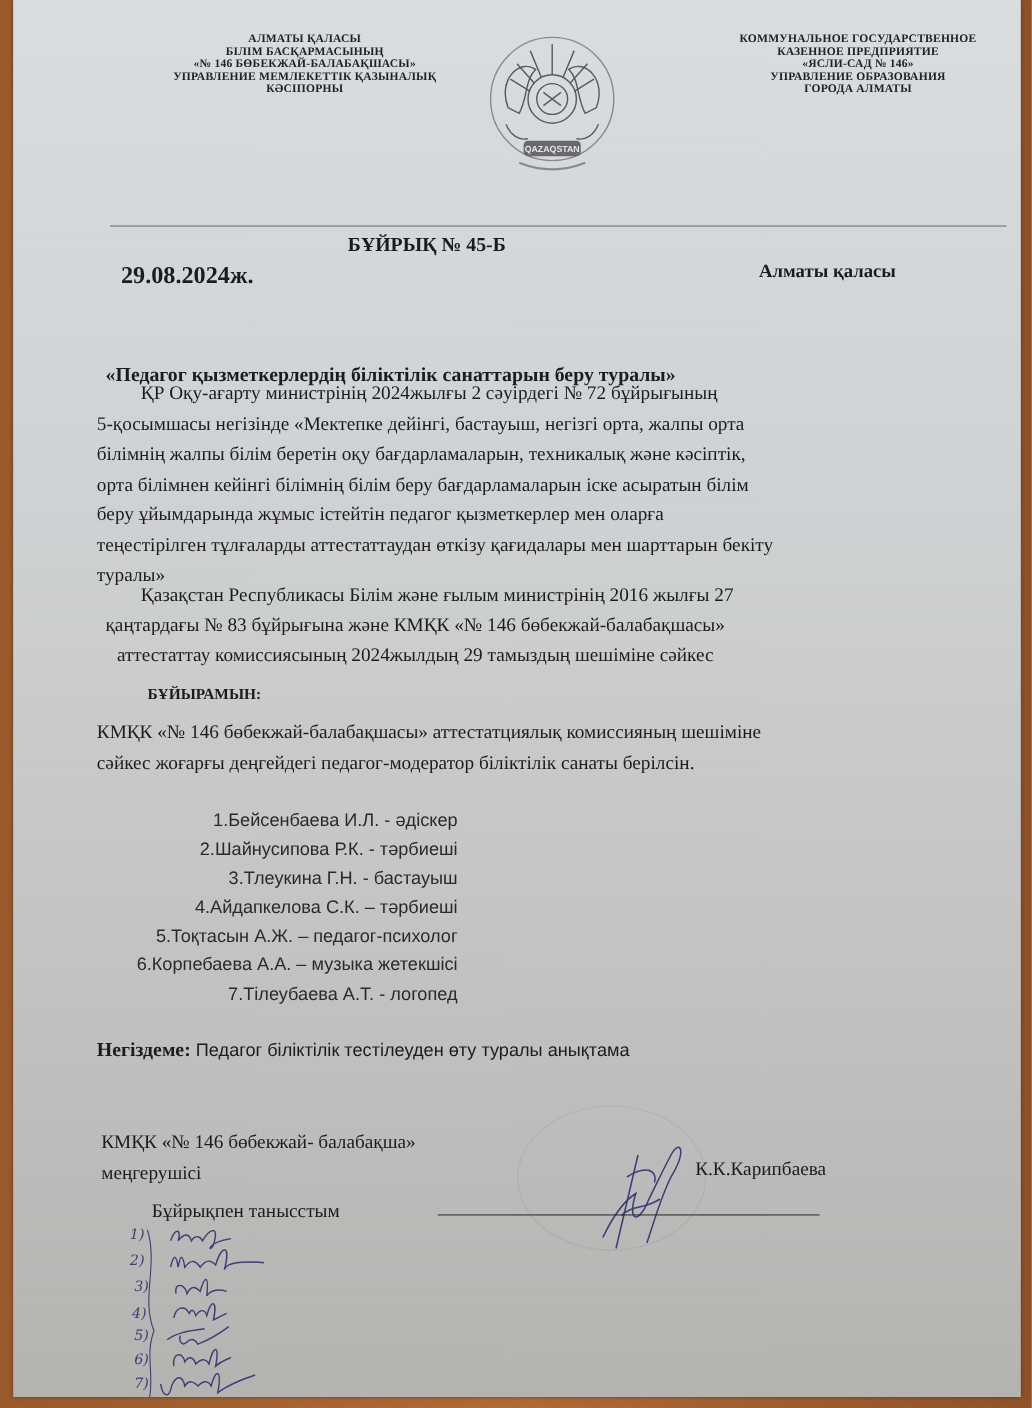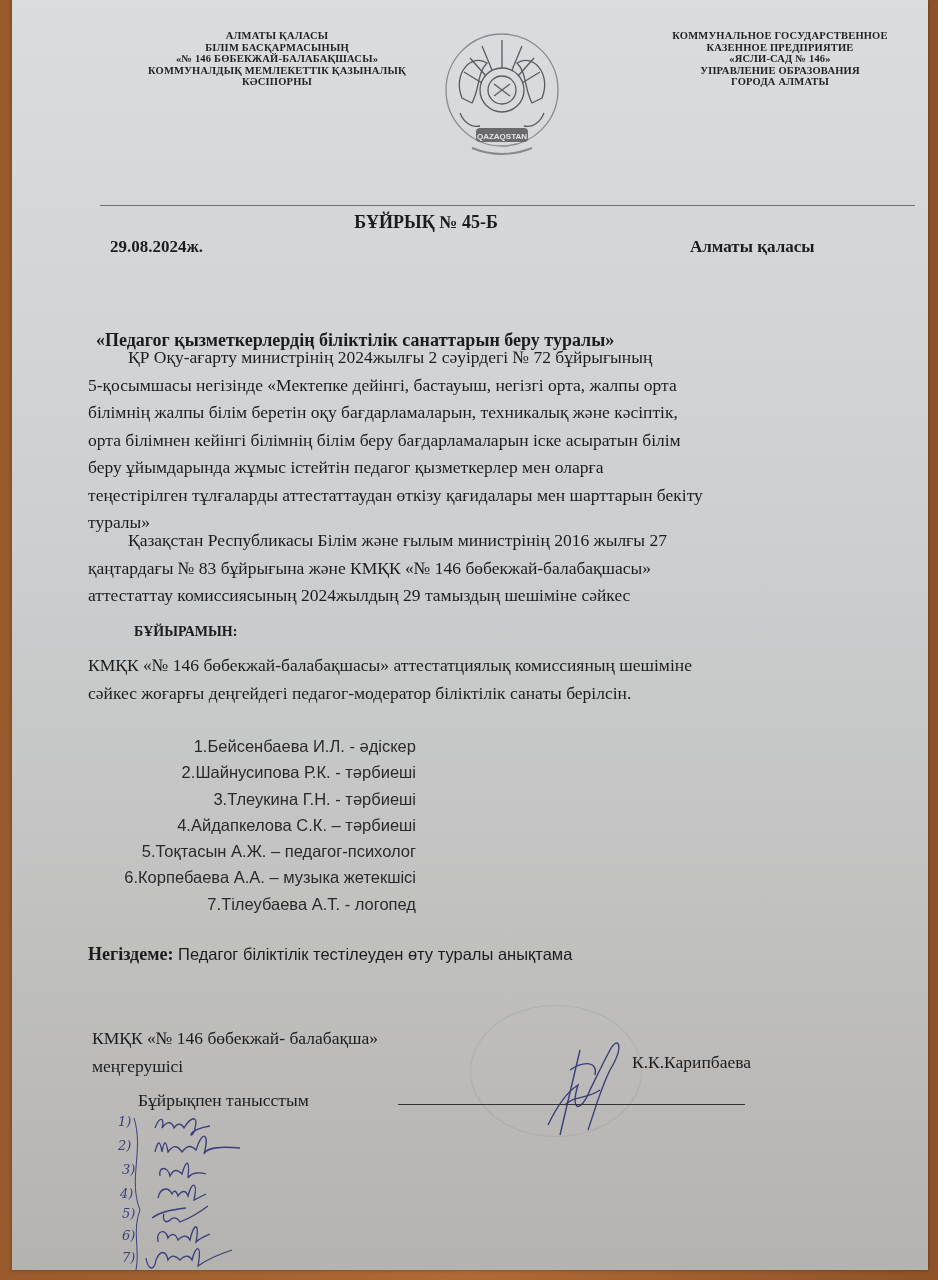--- a/index.html
+++ b/index.html
@@ -15,28 +15,28 @@
     box-shadow: 0 0 4px rgba(0,0,0,0.35);
   }
   .abs { position:absolute; }
   .hdr {
     font-weight:bold; font-size:10.5px; line-height:11.5px; text-align:center;
     letter-spacing:0.2px; color:#222;
   }
   .hdr div { white-space:nowrap; }
   .emblem { left:430px; top:28px; width:120px; height:140px; }
   .rule { left:88px; top:205px; width:815px; height:1px; background:#6f6f70; }
-  .title { left:0; width:776px; top:212px; text-align:center; font-weight:bold; font-size:18px;padding-left:38px; }
-  .date { left:110px; top:237px; font-weight:bold; font-size:17px; }
+  .title { left:0; width:776px; top:212px; text-align:center; font-weight:bold; font-size:18px; }
+  .date { left:110px; top:237px; font-weight:bold; font-size:22px; }
   .city { left:690px; top:237px; font-weight:bold; font-size:17px; }
   .subject { left:96px; top:303px; font-weight:bold; font-size:18px;margin-top:27px; }
   .para { font-size:17.5px; line-height:27.5px; white-space:nowrap; }
   .p1 { left:88px; top:344px; }
   .p1 .line:first-child { padding-left:40px; }
-  .p2 { left:88px; top:527px; }
+  .p2 { left:88px; top:527px;text-align:center; }
   .p2 .line:first-child { padding-left:40px; }
   .order-head { left:134px; top:624px; font-weight:bold; font-size:14px; }
   .p3 { left:88px; top:651px; font-size:17.5px; line-height:28px; white-space:nowrap; }
   .list { left:116px; top:733px; font-family:"Liberation Sans", "DejaVu Sans", sans-serif; font-size:16.5px; line-height:26.3px; color:#2a2a2c;text-align:right; }
   .list .num { display:inline-block; width:22px; }
   .basis { left:88px; top:944px; font-family:"Liberation Sans", "DejaVu Sans", sans-serif; font-size:16.5px; }
   .basis b { font-family:"Liberation Serif", serif; font-size:18px; }
   .sig1 { left:92px; top:1024px; font-size:17.5px; line-height:28px; }
   .director { left:632px; top:1052px; font-size:17.5px; }
   .ack { left:138px; top:1090px; font-size:17.5px; }
@@ -48,21 +48,21 @@
 </style>
 </head>
 <body>
 
 <div class="paper">
 
   <div class="abs hdr" style="left:100px; top:30px; width:330px;">
     <div>АЛМАТЫ ҚАЛАСЫ</div>
     <div>БІЛІМ БАСҚАРМАСЫНЫҢ</div>
     <div>«№ 146 БӨБЕКЖАЙ-БАЛАБАҚШАСЫ»</div>
-    <div>КОММУНАЛДЫҚ МЕМЛЕКЕТТІК ҚАЗЫНАЛЫҚ</div>
+    <div>УПРАВЛЕНИЕ МЕМЛЕКЕТТІК ҚАЗЫНАЛЫҚ</div>
     <div>КӘСІПОРНЫ</div>
   </div>
 
   <div class="abs emblem">
     <svg width="120" height="140" viewBox="0 0 120 140">
       <g fill="none" stroke="#5a5a5e" stroke-width="1.3">
         <circle cx="60" cy="62" r="56" stroke="#8a8a8e"></circle>
         <circle cx="60" cy="62" r="22"></circle>
         <circle cx="60" cy="62" r="14"></circle>
         <path d="M60 12 L60 40 M40 18 L50 42 M80 18 L70 42 M28 30 L44 48 M92 30 L76 48 M22 44 L40 55 M98 44 L80 55"></path>
@@ -114,21 +114,21 @@
 <div class="abs order-head">БҰЙЫРАМЫН:</div>
 
 <div class="abs p3">
   <div>КМҚК «№ 146 бөбекжай-балабақшасы» аттестатциялық комиссияның шешіміне</div>
   <div>сәйкес жоғарғы деңгейдегі педагог-модератор біліктілік санаты берілсін.</div>
 </div>
 
 <div class="abs list">
   <div><span class="num">1.</span><span>Бейсенбаева И.Л. - әдіскер</span></div>
   <div><span class="num">2.</span><span>Шайнусипова Р.К.  - тәрбиеші</span></div>
-  <div><span class="num">3.</span><span>Тлеукина Г.Н. - тәрбиеші</span></div>
+  <div><span class="num">3.</span><span>Тлеукина Г.Н. - бастауыш</span></div>
   <div><span class="num">4.</span><span>Айдапкелова С.К. – тәрбиеші</span></div>
   <div><span class="num">5.</span><span>Тоқтасын А.Ж. – педагог-психолог</span></div>
   <div><span class="num">6.</span><span>Корпебаева А.А. – музыка жетекшісі</span></div>
   <div><span class="num">7.</span><span>Тілеубаева А.Т. - логопед</span></div>
 </div>
 
 <div class="abs basis">
   <b>Негіздеме:</b>
   <span>Педагог біліктілік тестілеуден өту туралы анықтама</span>
 </div>

